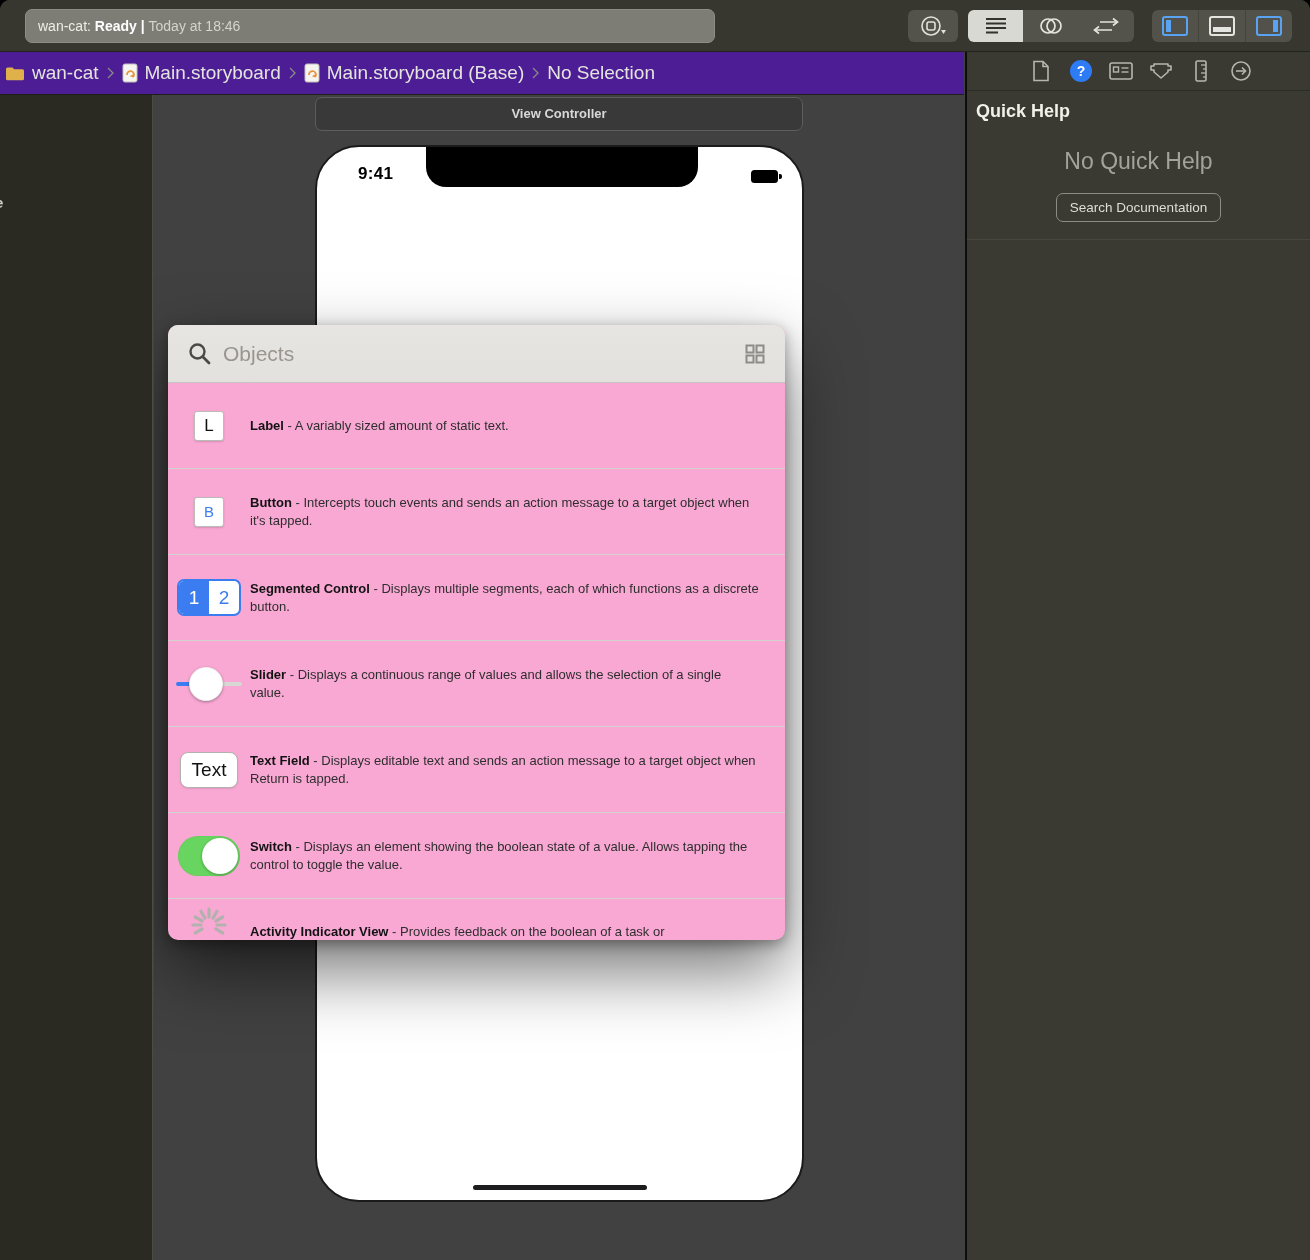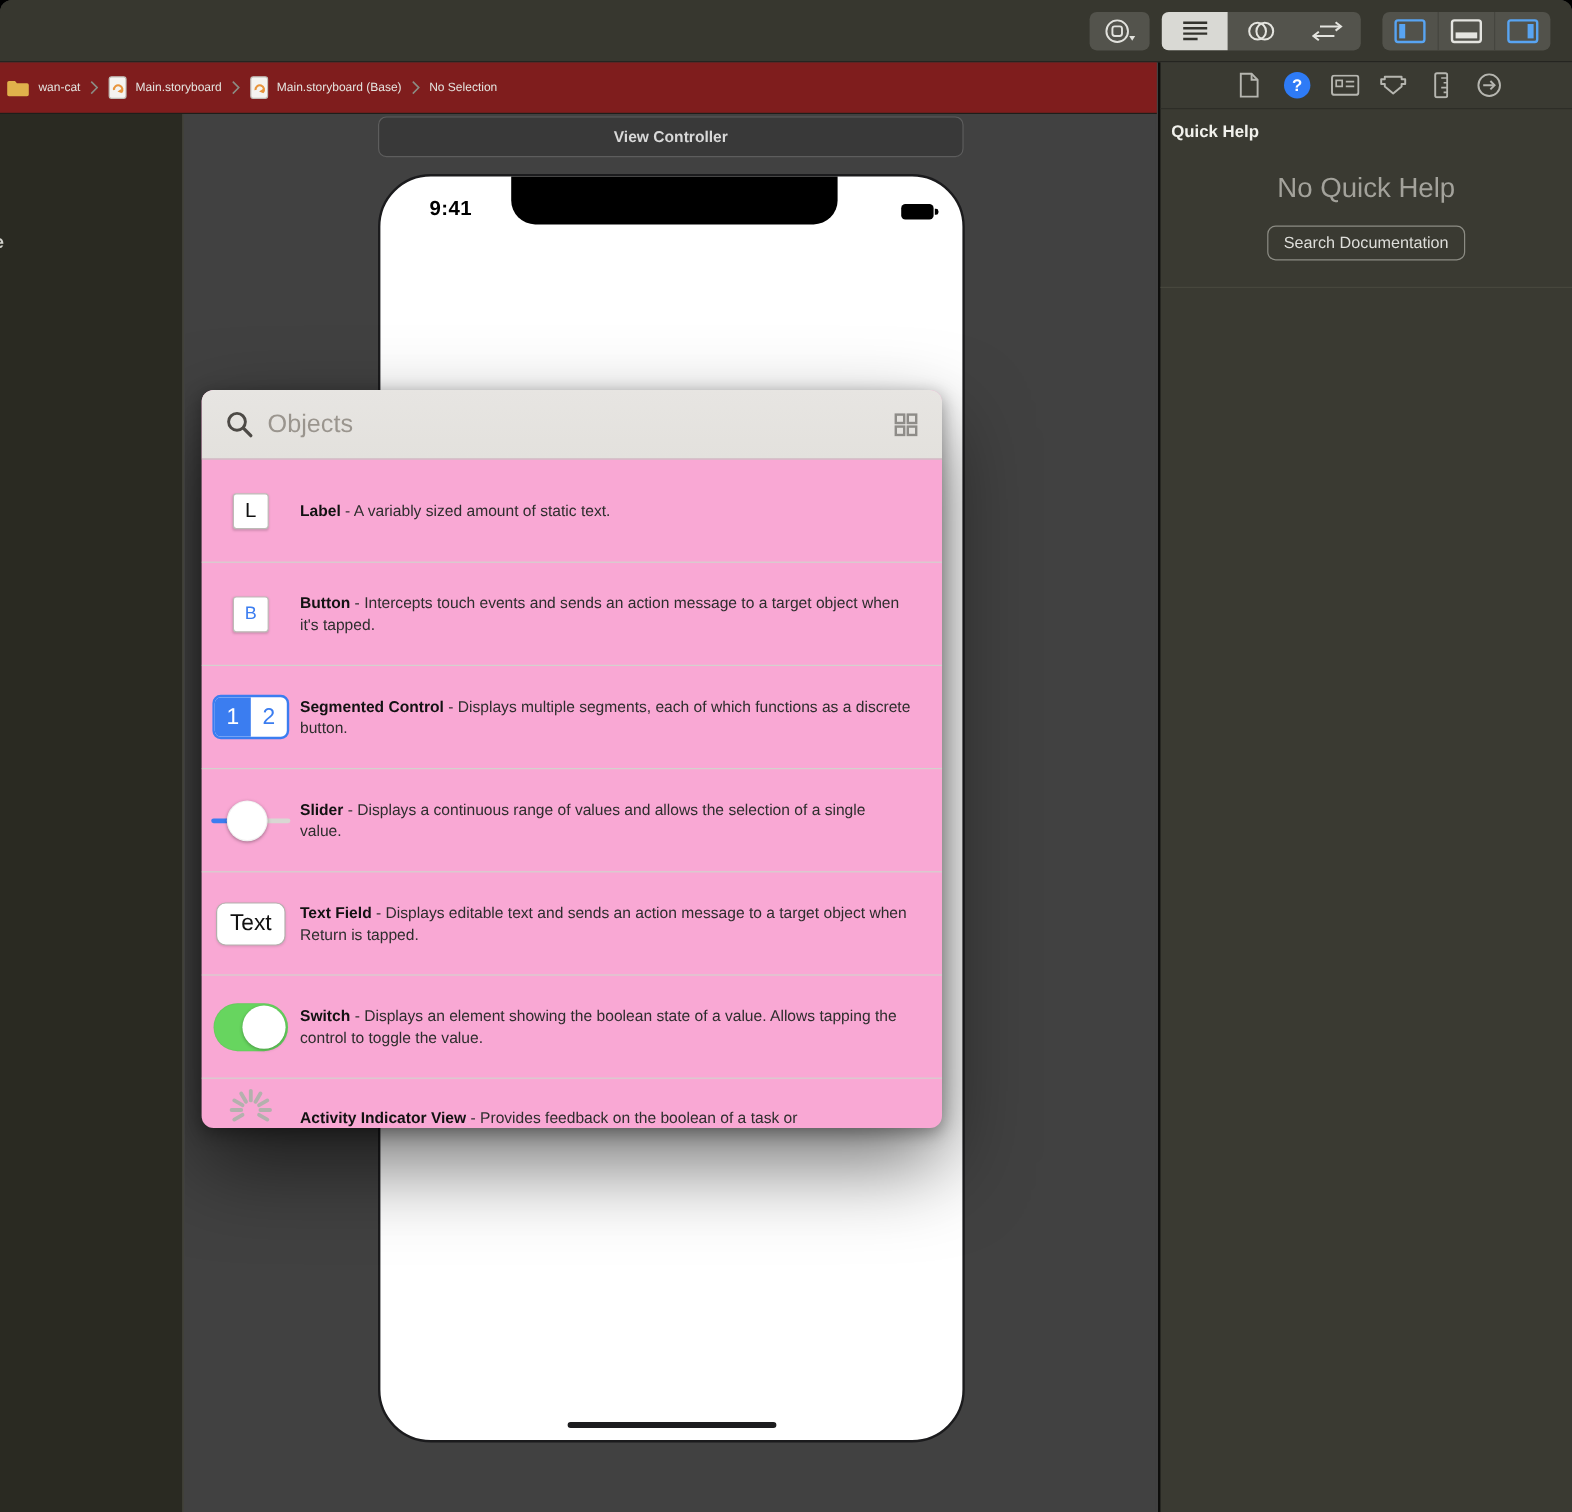--- a/index.html
+++ b/index.html
@@ -24,21 +24,21 @@
   .ptog { width:26px; height:20px; border-radius:3px; position:relative; }
   .ptog.blue { border:2px solid #58a4f2; }
   .ptog.white { border:2px solid #e4e4e0; }
   .ptog .bar { position:absolute; background:#58a4f2; }
   .ptog.white .bar { background:#e4e4e0; }
   .bar.left { left:2px; top:2px; bottom:2px; width:5px; }
   .bar.right { right:2px; top:2px; bottom:2px; width:5px; }
   .bar.bottom { left:2px; right:2px; bottom:2px; height:5px; }
 
   
-  .jumpbar { position:absolute; left:0; top:52px; width:964px; height:43px; background:#7f1d1d; border-bottom:1px solid #1e1e1a; display:flex; align-items:center; padding-left:3px; font-size:10px; color:#e4e4df; }
+  .jumpbar { position:absolute; left:0; top:52px; width:964px; height:43px; background:#4c1d95; border-bottom:1px solid #1e1e1a; display:flex; align-items:center; padding-left:3px; font-size:19px; color:#e4e4df; }
   .jumpbar .crumb { margin:0 2px; }
   .jumpbar .sep { margin:0 6px; display:flex; }
   .jb-icon { margin:0 5px 0 2px; display:flex; }
 
   
   .outline { position:absolute; left:0; top:95px; width:153px; height:1165px; background:#2a2a22; border-right:1px solid #4c4c44; overflow:hidden; }
   .outline .clip { position:absolute; left:-5px; top:99px; font-size:15px; font-weight:bold; color:#d2d2cc; }
 
   
   .canvas { position:absolute; left:154px; top:95px; width:809px; height:1165px; background:#414141; overflow:hidden; }
@@ -75,33 +75,36 @@
   .ic-slider .track-r { position:absolute; left:40px; top:16px; width:26px; height:4px; background:#d9d7d3; border-radius:2px; }
   .ic-slider .thumb { position:absolute; left:13px; top:1px; width:34px; height:34px; background:#fff; border-radius:50%; box-shadow:0 1px 3px rgba(0,0,0,.35), inset 0 0 0 1px rgba(0,0,0,.06); }
   .ic-switch { width:62px; height:40px; background:#67d55f; border-radius:20px; position:relative; box-shadow:inset 0 0 1px rgba(0,0,0,.15); }
   .ic-switch .knob { position:absolute; right:2px; top:2px; width:36px; height:36px; background:#fff; border-radius:50%; box-shadow:0 1px 3px rgba(0,0,0,.3); }
 
   
   .inspector { position:absolute; left:965px; top:52px; width:345px; height:1208px; background:#3a3a32; border-left:2px solid #0d0d0b; }
   .insp-tabs { height:39px; display:flex; align-items:center; padding-left:62px; gap:16px; border-bottom:1px solid #2d2d27; }
   .insp-tab { width:24px; height:24px; display:flex; align-items:center; justify-content:center; position:relative; }
   .qh-circle { width:22px; height:22px; border-radius:50%; background:#2e7bf6; color:#fff; font-size:14px; font-weight:bold; display:flex; align-items:center; justify-content:center; }
-  .insp-title { margin:10px 0 0 9px; font-size:14px; font-weight:bold; color:#f1f1ec; }
+  .insp-title { margin:10px 0 0 9px; font-size:18px; font-weight:bold; color:#f1f1ec; }
   .insp-empty { margin-top:26px; text-align:center; font-size:23px; color:#a3a29b; }
   .insp-btn { display:block; margin:18px auto 0; background:transparent; border:1px solid #8c8c84; border-radius:7px; color:#dededa; font-size:13.5px; font-family:"Liberation Sans",sans-serif; padding:6px 13px; }
   .insp-divider { position:absolute; left:0; right:0; top:187px; border-top:1px solid #47473d; }
 
   svg { display:block; }
 </style>
 </head>
 <body>
 
 <div class="window">
 
   <div class="toolbar">
+    <div class="status-pill">
+      <span class="proj">wan-cat: </span><span class="state">Ready | </span><span class="time">Today at 18:46</span>
+    </div>
 
     <div class="tb-btn editor-options">
       <span>
         <svg width="30" height="24" viewBox="0 0 30 24">
           <circle cx="13" cy="12" r="9" fill="none" stroke="#e2e2dd" stroke-width="1.6"></circle>
           <rect x="9" y="8" width="8" height="8" rx="2" fill="none" stroke="#e2e2dd" stroke-width="1.6"></rect>
           <path d="M23 16 l5 0 l-2.5 4 z" fill="#e2e2dd"></path>
         </svg>
       </span>
     </div>

